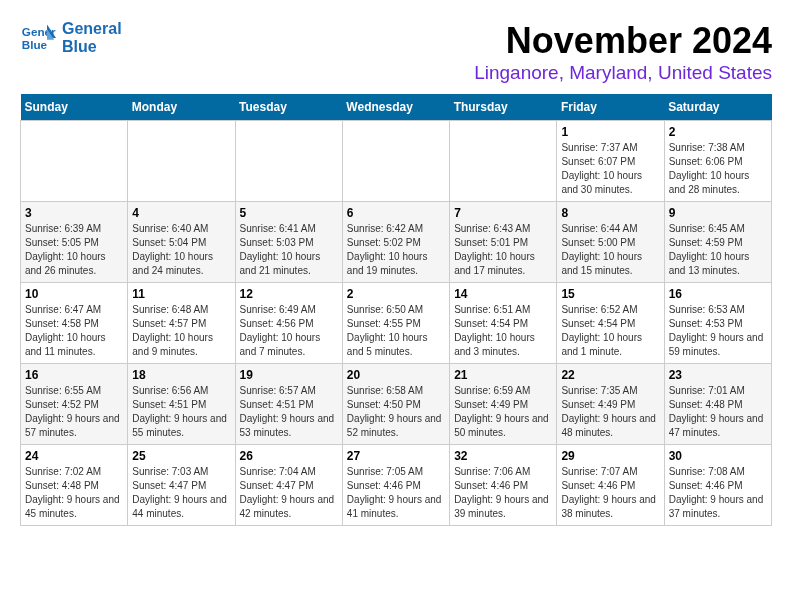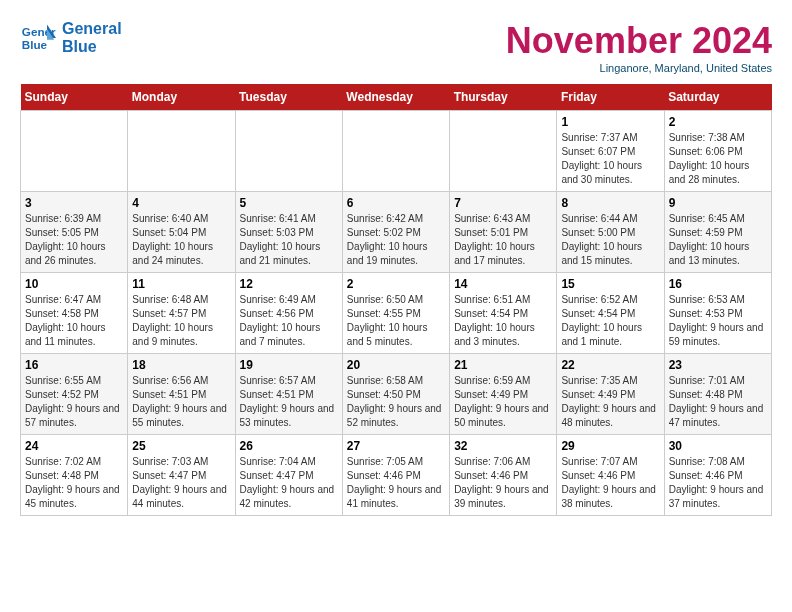--- a/index.html
+++ b/index.html
@@ -24,33 +24,33 @@
     .logo-icon {
       width: 36px;
       height: 36px;
     }
     .title-section {
       text-align: right;
     }
     .month-title {
       font-size: 36px;
       font-weight: bold;
-      color: #be185d;
+      color: #000000;
     }
     .location {
-      font-size: 11px;
-      color: #0c4a6e;
+      font-size: 19px;
+      color: #6d28d9;
     }
     table {
       width: 100%;
       border-collapse: collapse;
       font-size: 11px;
     }
     thead tr th {
-      background-color: #b91c1c;
+      background-color: #0369a1;
       color: #fff;
       padding: 6px 4px;
       text-align: left;
       font-size: 12px;
       font-weight: bold;
     }
     tbody tr td {
       border: 1px solid #ccc;
       vertical-align: top;
       padding: 4px;

